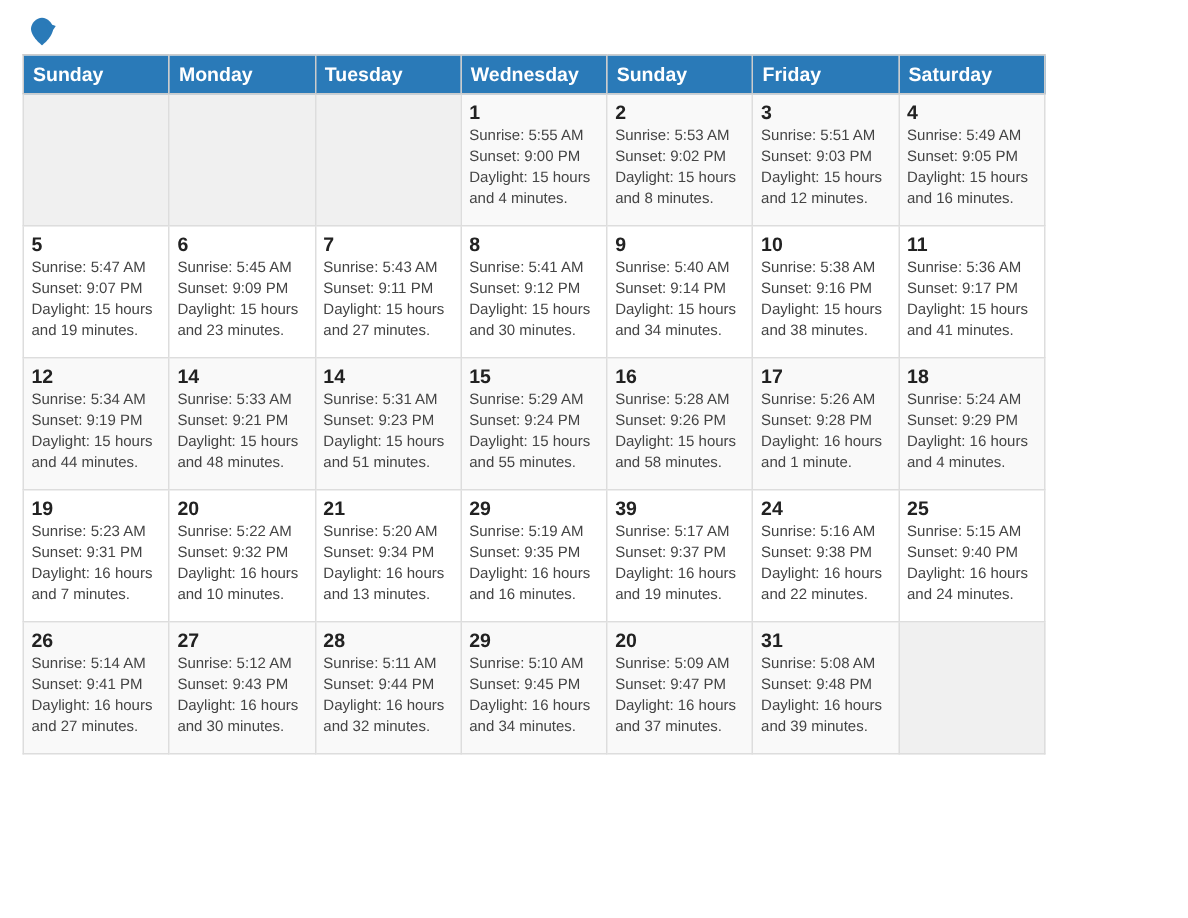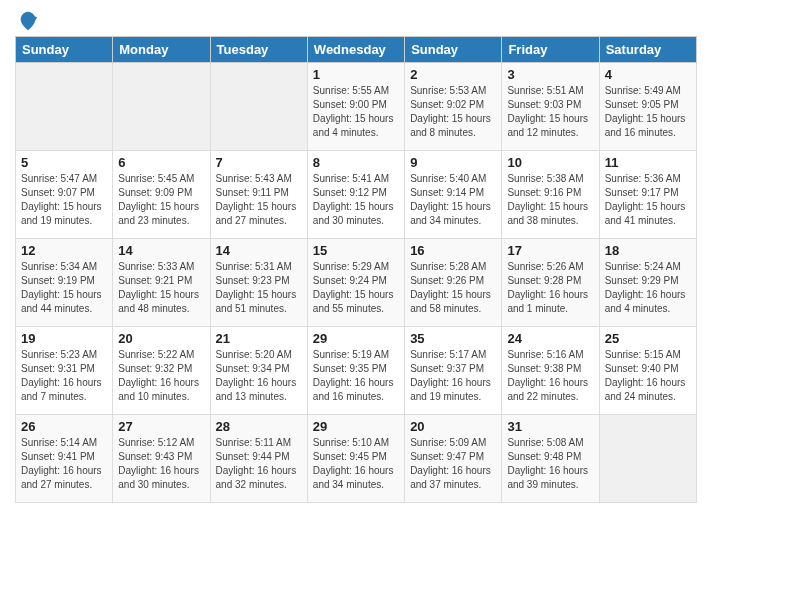--- a/index.html
+++ b/index.html
@@ -146,21 +146,21 @@
           </td>
           <td>
             <span class="day-num">21</span>
             <div class="day-info">Sunrise: 5:20 AM<br>Sunset: 9:34 PM<br>Daylight: 16 hours and 13 minutes.</div>
           </td>
           <td>
             <span class="day-num">29</span>
             <div class="day-info">Sunrise: 5:19 AM<br>Sunset: 9:35 PM<br>Daylight: 16 hours and 16 minutes.</div>
           </td>
           <td>
-            <span class="day-num">35</span>
+            <span class="day-num">39</span>
             <div class="day-info">Sunrise: 5:17 AM<br>Sunset: 9:37 PM<br>Daylight: 16 hours and 19 minutes.</div>
           </td>
           <td>
             <span class="day-num">24</span>
             <div class="day-info">Sunrise: 5:16 AM<br>Sunset: 9:38 PM<br>Daylight: 16 hours and 22 minutes.</div>
           </td>
           <td>
             <span class="day-num">25</span>
             <div class="day-info">Sunrise: 5:15 AM<br>Sunset: 9:40 PM<br>Daylight: 16 hours and 24 minutes.</div>
           </td>

